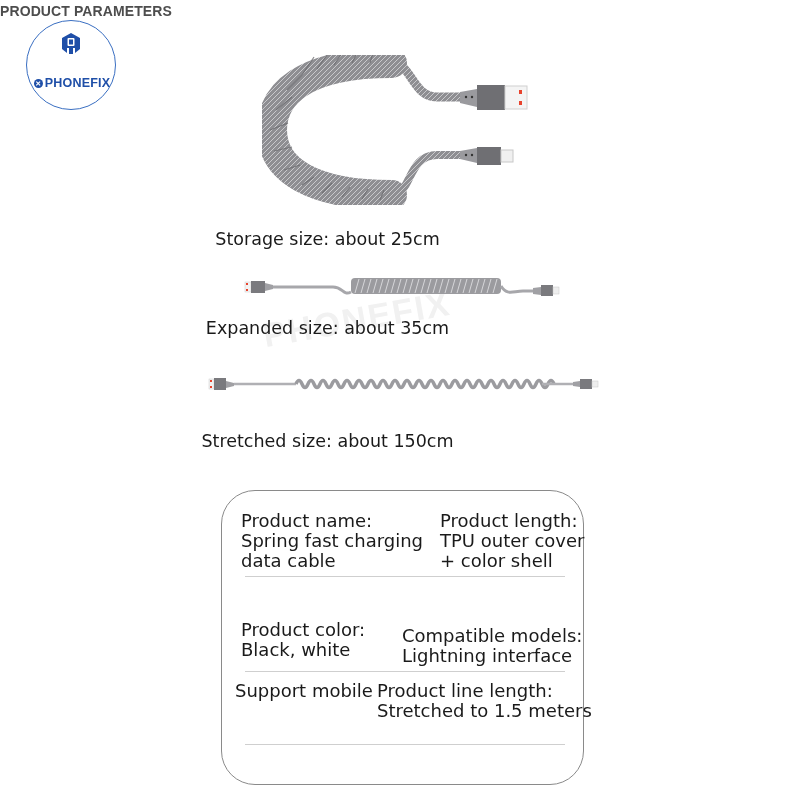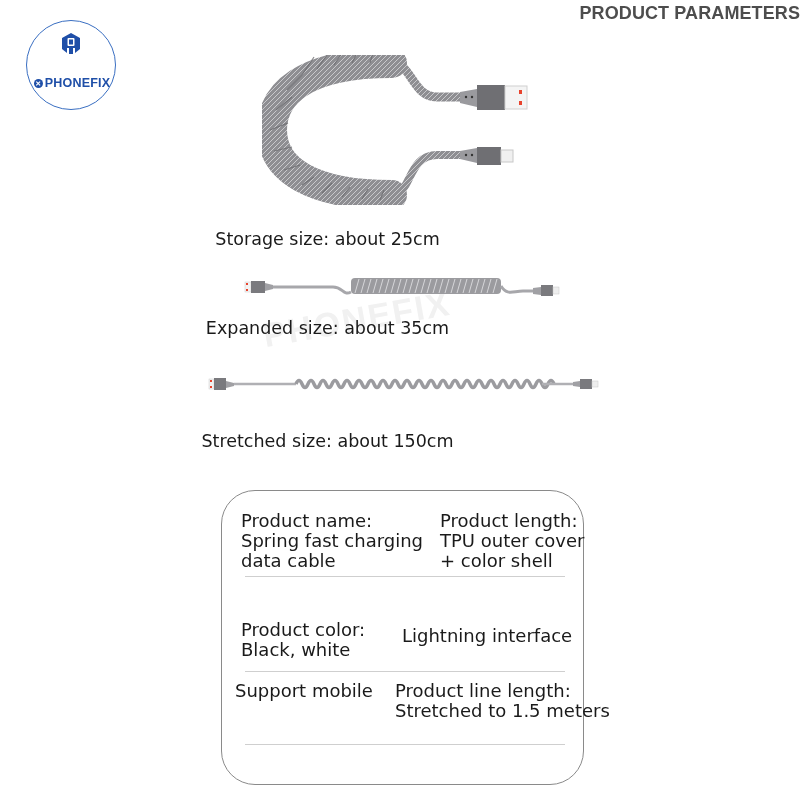--- a/index.html
+++ b/index.html
@@ -1,21 +1,21 @@
 <!DOCTYPE html>
 <html><head>
   <meta charset="utf-8">
   <style>
     html, body { margin: 0; padding: 0; background: #ffffff; }
     body { width: 800px; height: 800px; position: relative; overflow: hidden;
            font-family: "DejaVu Sans", sans-serif; color: #1a1a1a; }
     .abs { position: absolute; }
-    .header-title { left: 0; width: 800px; top: 3px; text-align: right;
+    .header-title { left: 0; width: 800px; top: 3px; text-align: left;
                     font-family: "Liberation Sans", sans-serif; font-weight: bold;
-                    font-size: 18px; color: #4d4d4d; letter-spacing: 0.1px; }
+                    font-size: 14px; color: #4d4d4d; letter-spacing: 0.1px; }
     .logo { left: 26px; top: 20px; width: 88px; height: 88px; border-radius: 50%;
             border: 1px solid #3a6fc2; background: #fff; }
     .logo-mark { position: absolute; left: 33px; top: 11px; }
     .logo-text { position: absolute; left: 4px; top: 55px; width: 82px; text-align: center;
                  font-family: "Liberation Sans", sans-serif; font-weight: bold;
                  font-size: 12.5px; color: #1f4fa8; letter-spacing: 0.2px; white-space: nowrap; }
     .logo-x { display: inline-block; width: 9px; height: 9px; border-radius: 50%;
               background: #1f4fa8; color: #fff; font-size: 7px; line-height: 9px;
               text-align: center; vertical-align: 1px; margin-right: 2px; }
     .caption { left: 0; width: 655px; text-align: center; font-size: 17.5px; color: #1a1a1a; }
@@ -167,25 +167,26 @@
     <div>TPU outer cover</div>
     <div>+ color shell</div>
   </div>
   <div class="divider" style="left:23px; width:320px; top:85px;"></div>
 
   <div class="cell" style="left:19px; top:129px;">
     <div>Product color:</div>
     <div>Black, white</div>
   </div>
   <div class="cell" style="left:180px; top:135px;">
+    <div>Compatible models:</div>
     <div>Lightning interface</div>
   </div>
   <div class="divider" style="left:23px; width:320px; top:180px;"></div>
 
   <div class="cell" style="left:13px; top:190px;">
     <div>Support mobile</div>
   </div>
-  <div class="cell" style="left:173px; top:190px;">
+  <div class="cell" style="left:155px; top:190px;">
     <div>Product line length:</div>
     <div>Stretched to 1.5 meters</div>
   </div>
   <div class="divider" style="left:23px; width:320px; top:253px;"></div>
 </div>
 
 </body></html>

